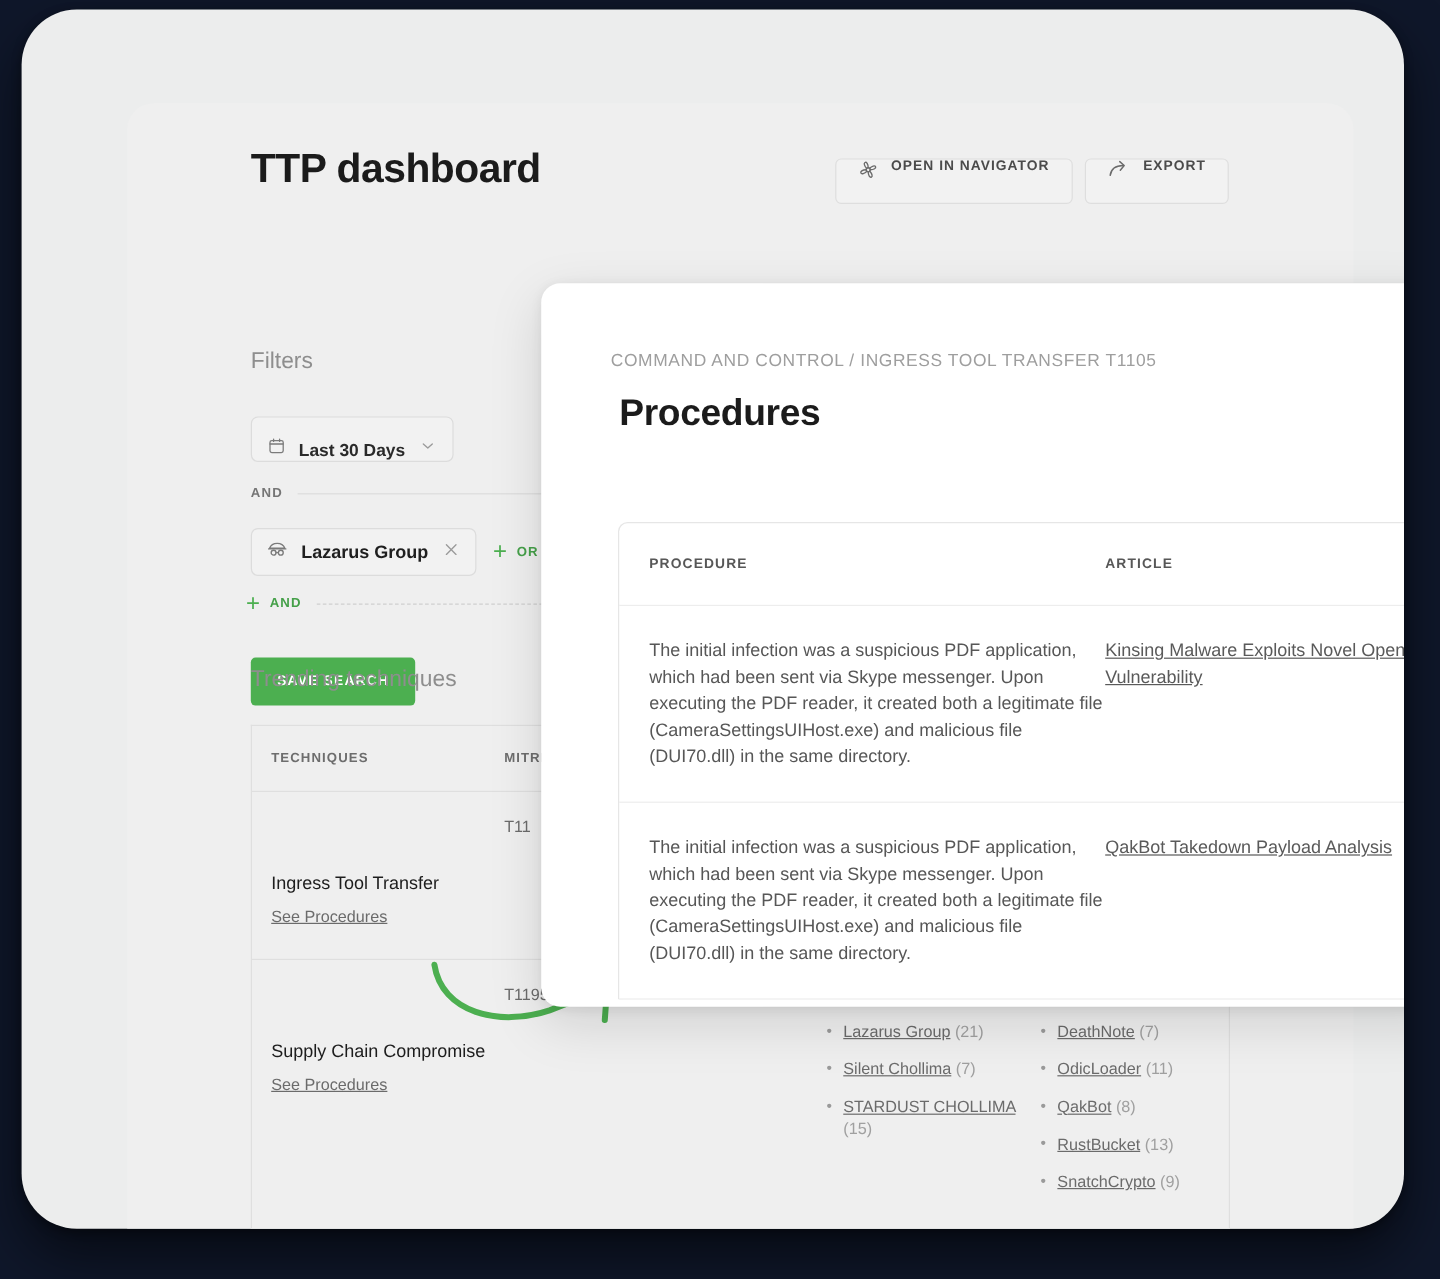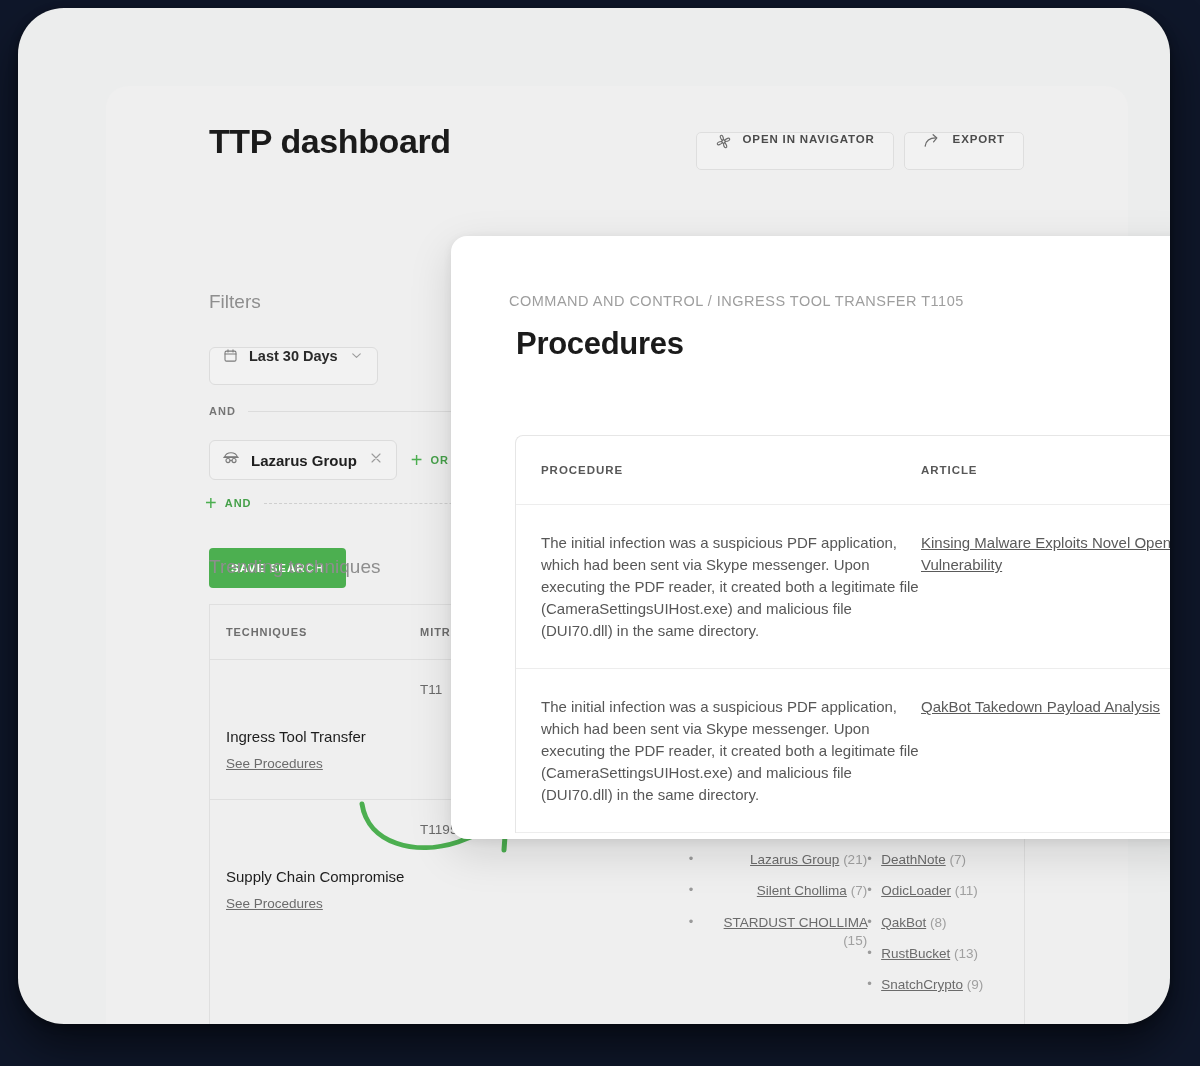--- a/index.html
+++ b/index.html
@@ -98,21 +98,21 @@
     left: 103px;
     top: 205px;
     font-size: 19px;
     color: #8e8e8e;
   }
   .date-chip {
     position: absolute;
     left: 103px;
     top: 261px;
     display: flex;
-    align-items: flex-start;
+    align-items: flex-end;
     gap: 11px;
     height: 38px;
     padding: 0 13px 0 13px;
     background: #f2f2f2;
     border: 1px solid #dcdcdc;
     border-radius: 6px;
     box-sizing: border-box;
     cursor: pointer;
   }
   .date-chip .dlabel {
@@ -248,21 +248,21 @@
     font-size: 11px;
     font-weight: 700;
     letter-spacing: 0.9px;
     color: #6d6d6d;
     white-space: nowrap;
   }
   .col-tech   { width: 214px; padding-left: 16px; box-sizing: border-box; }
   .col-mitre  { width: 108px; }
   .col-src    { width: 80px; }
   .col-plus   { width: 86px; }
-  .col-act1   { width: 182px; text-align: right; }
+  .col-act1   { width: 182px; }
   .col-act2   { width: 160px; }
 
   .tt-row {
     display: flex;
     padding-top: 20px;
     padding-bottom: 20px;
     border-bottom: 1px solid #dfdfdf;
     min-height: 140px;
     box-sizing: border-box;
   }

